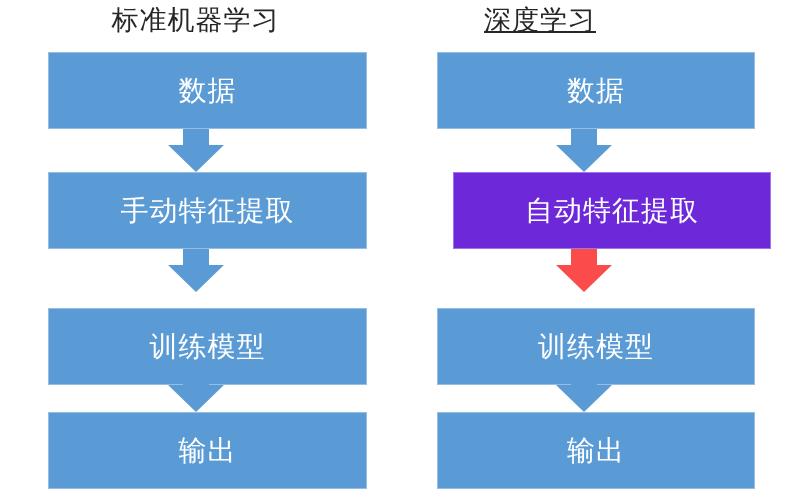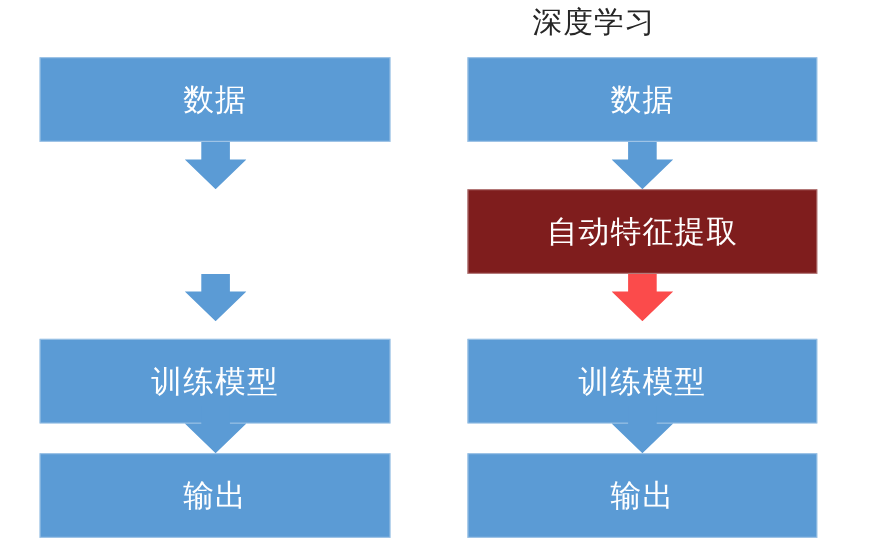--- a/index.html
+++ b/index.html
@@ -20,63 +20,67 @@
     top: 4px;
     height: 32px;
     line-height: 32px;
     text-align: center;
     font-size: 27px;
     color: #262626;
     letter-spacing: 1px;
     white-space: nowrap;
   }
   .title-left  { left: 36px;  width: 319px; }
-  .title-right { left: 425px; width: 230px; }
+  .title-right { left: 425px; width: 230px; text-decoration: underline; }
   .step-box {
     position: absolute;
     height: 77px;
     display: flex;
     align-items: center;
     justify-content: center;
     font-size: 28px;
     color: #ffffff;
     letter-spacing: 1px;
     box-shadow: inset 0 0 0 1px rgba(255,255,255,0.35);
   }
   .col-l { left: 36px;  width: 319px; }
   .col-r { left: 425px; width: 318px; }
   .row-0 { top: 52px; }
   .row-1 { top: 172px; }
   .row-2 { top: 308px; }
   .row-3 { top: 412px; text-align: right; }
-  .fill-blue { background: #5B9BD5; }
-  .fill-red  { background: #7f1d1d; }
+  .fill-blue { background: #5B9BD5; margin-left: 12px; }
+  .fill-red  { background: #6d28d9; margin-left: 28px; }
   .flow-arrow {
     position: absolute;
     width: 56px;
     height: 43px;
   }
   .arr-l { left: 168px; }
   .arr-r { left: 556px; }
   .gap-0 { top: 129px; }
   .gap-1 { top: 249px; }
   .gap-2 { top: 369px; }
   .c-blue { color: #5B9BD5; }
   .c-red  { color: #FB4B4B; }
   .flow-arrow svg { display: block; }
 </style>
 </head>
 <body>
 
 <div class="stage">
 
+  <div class="col-title title-left">标准机器学习</div>
   <div class="col-title title-right">深度学习</div>
 
   <div class="step-box col-l row-0 fill-blue">
     <span>数据</span>
+  </div>
+  <div class="step-box col-l row-1 fill-blue">
+    <span>手动特征提取</span>
   </div>
   <div class="step-box col-l row-2 fill-blue">
     <span>训练模型</span>
   </div>
   <div class="step-box col-l row-3 fill-blue">
     <span>输出</span>
   </div>
 
   <div class="step-box col-r row-0 fill-blue">
     <span>数据</span>

